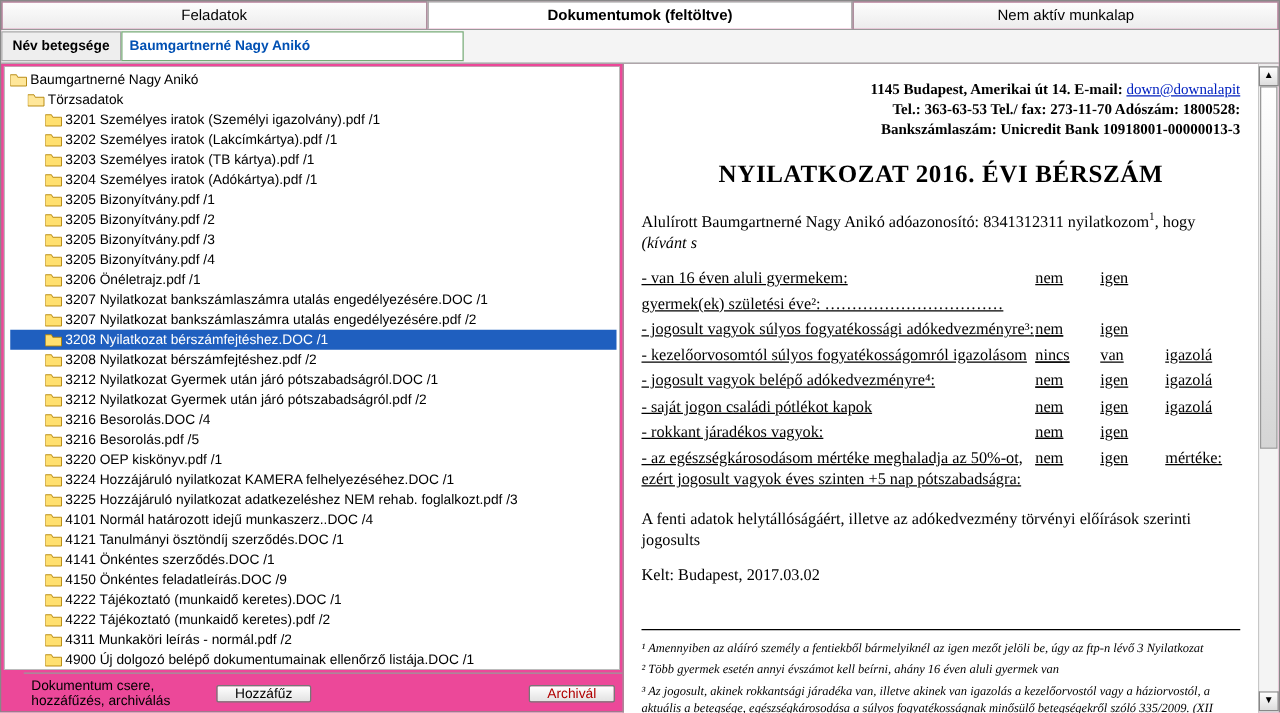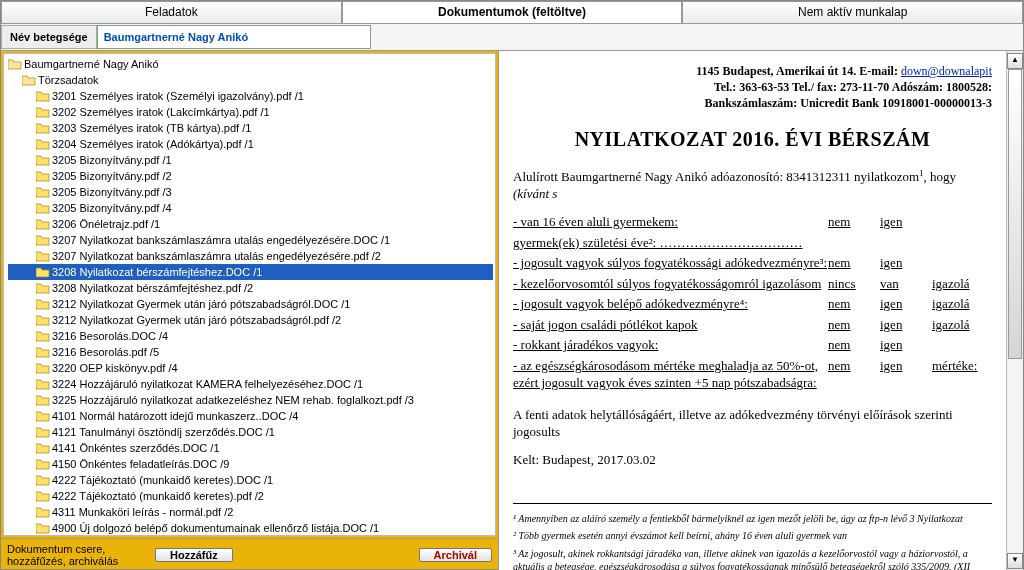--- a/index.html
+++ b/index.html
@@ -1,38 +1,38 @@
 <!DOCTYPE html>
 <html><head>
 <meta charset="utf-8">
 <style>
   html,body{margin:0;padding:0;font-family:Arial,Helvetica,sans-serif;font-size:11px;background:#fff;color:#000;}
-  .app{width:1024px;height:570px;border:1px solid #888;box-sizing:border-box;position:relative;background:#eab308;}
+  .app{width:1024px;height:570px;border:1px solid #888;box-sizing:border-box;position:relative;background:#ec4899;}
   .tabs{display:flex;height:22px;border-bottom:1px solid #999;}
   .tab{flex:1;text-align:center;line-height:20px;border:1px solid #999;border-bottom:none;background:linear-gradient(#fdfdfd,#ececec);font-size:12px;cursor:pointer;}
   .tab.active{font-weight:bold;background:#fff;}
   .namebar{display:flex;align-items:center;height:26px;border-bottom:1px solid #999;background:#f4f4f4;}
   .namebar-label{padding:0 8px;background:#eee;border:1px solid #aaa;height:22px;line-height:22px;font-weight:bold;}
   .namebar-value{flex:0 0 260px;border:1px solid #7a7;color:#0050b3;font-weight:bold;padding:0 6px;height:22px;line-height:22px;background:#fff;}
   .split{display:flex;height:calc(100% - 22px - 26px);}
   .left{width:498px;border-right:1px solid #999;display:flex;flex-direction:column;box-sizing:border-box;}
   .tree-wrap{flex:1;overflow:auto;position:relative;background:#fff;border:1px solid #bbb;margin:2px;scrollbar-width:auto;}
   .tree{padding:2px 2px 2px 4px;font-size:11px;white-space:nowrap;}
   .node{display:flex;align-items:center;height:14px;padding:1px 0;}
   .indent0{padding-left:0px;}
   .indent1{padding-left:14px;}
   .indent2{padding-left:28px;}
   .folder{width:14px;height:11px;margin-right:2px;display:inline-block;}
   .folder svg{display:block;}
   .node.selected{background:#1f5fbf;color:#fff;}
   .node.selected .flabel{color:#fff;}
   .flabel{font-size:11px;}
-  .bottombar{display:flex;align-items:center;border-top:1px solid #999;padding:4px 6px;gap:8px;}
+  .bottombar{display:flex;align-items:center;border-top:1px solid #999;padding:4px 6px;gap:8px;margin-left:18px;}
   .bb-label{flex:0 0 140px;font-size:11px;line-height:12px;}
-  .btn{border:1px solid #777;background:linear-gradient(#fff,#e2e2e2);padding:0 14px;font-size:11px;cursor:pointer;border-radius:2px;font-weight:bold;}
+  .btn{border:1px solid #777;background:linear-gradient(#fff,#e2e2e2);padding:0 14px;font-size:11px;cursor:pointer;border-radius:2px;}
   .btn.red{color:#b00000;}
   .right{flex:1;position:relative;display:flex;}
   .doc-scroll{flex:1;overflow:auto;background:#fff;}
   .doc{padding:12px 14px 24px 14px;font-family:"Times New Roman",serif;font-size:13px;line-height:1.35;}
   .hdr{text-align:right;font-size:12px;}
   .hdr a{color:#0020c0;text-decoration:underline;}
   .doc h1{font-size:20px;font-weight:bold;text-align:center;margin:14px 0 14px;letter-spacing:0.5px;}
   .intro{margin:6px 0 10px;}
   .rows{margin:0;}
   .row{display:flex;align-items:baseline;margin:3px 0;text-decoration:underline;}
@@ -220,21 +220,21 @@
                 </svg>
               </span>
               <span class="flabel">3216 Besorolás.pdf  /5</span>
             </div>
             <div class="node indent2">
               <span class="folder">
                 <svg width="14" height="11" viewBox="0 0 14 11">
                   <path d="M0 2 L0 10 L13 10 L13 3 L6 3 L5 1 L0 1 Z" fill="#ffe070" stroke="#b08000" stroke-width="0.7"></path>
                 </svg>
               </span>
-              <span class="flabel">3220 OEP kiskönyv.pdf  /4</span>
+              <span class="flabel">3220 OEP kiskönyv.pdf  /1</span>
             </div>
             <div class="node indent2">
               <span class="folder">
                 <svg width="14" height="11" viewBox="0 0 14 11">
                   <path d="M0 2 L0 10 L13 10 L13 3 L6 3 L5 1 L0 1 Z" fill="#ffe070" stroke="#b08000" stroke-width="0.7"></path>
                 </svg>
               </span>
               <span class="flabel">3224 Hozzájáruló nyilatkozat KAMERA felhelyezéséhez.DOC  /1</span>
             </div>
             <div class="node indent2">

